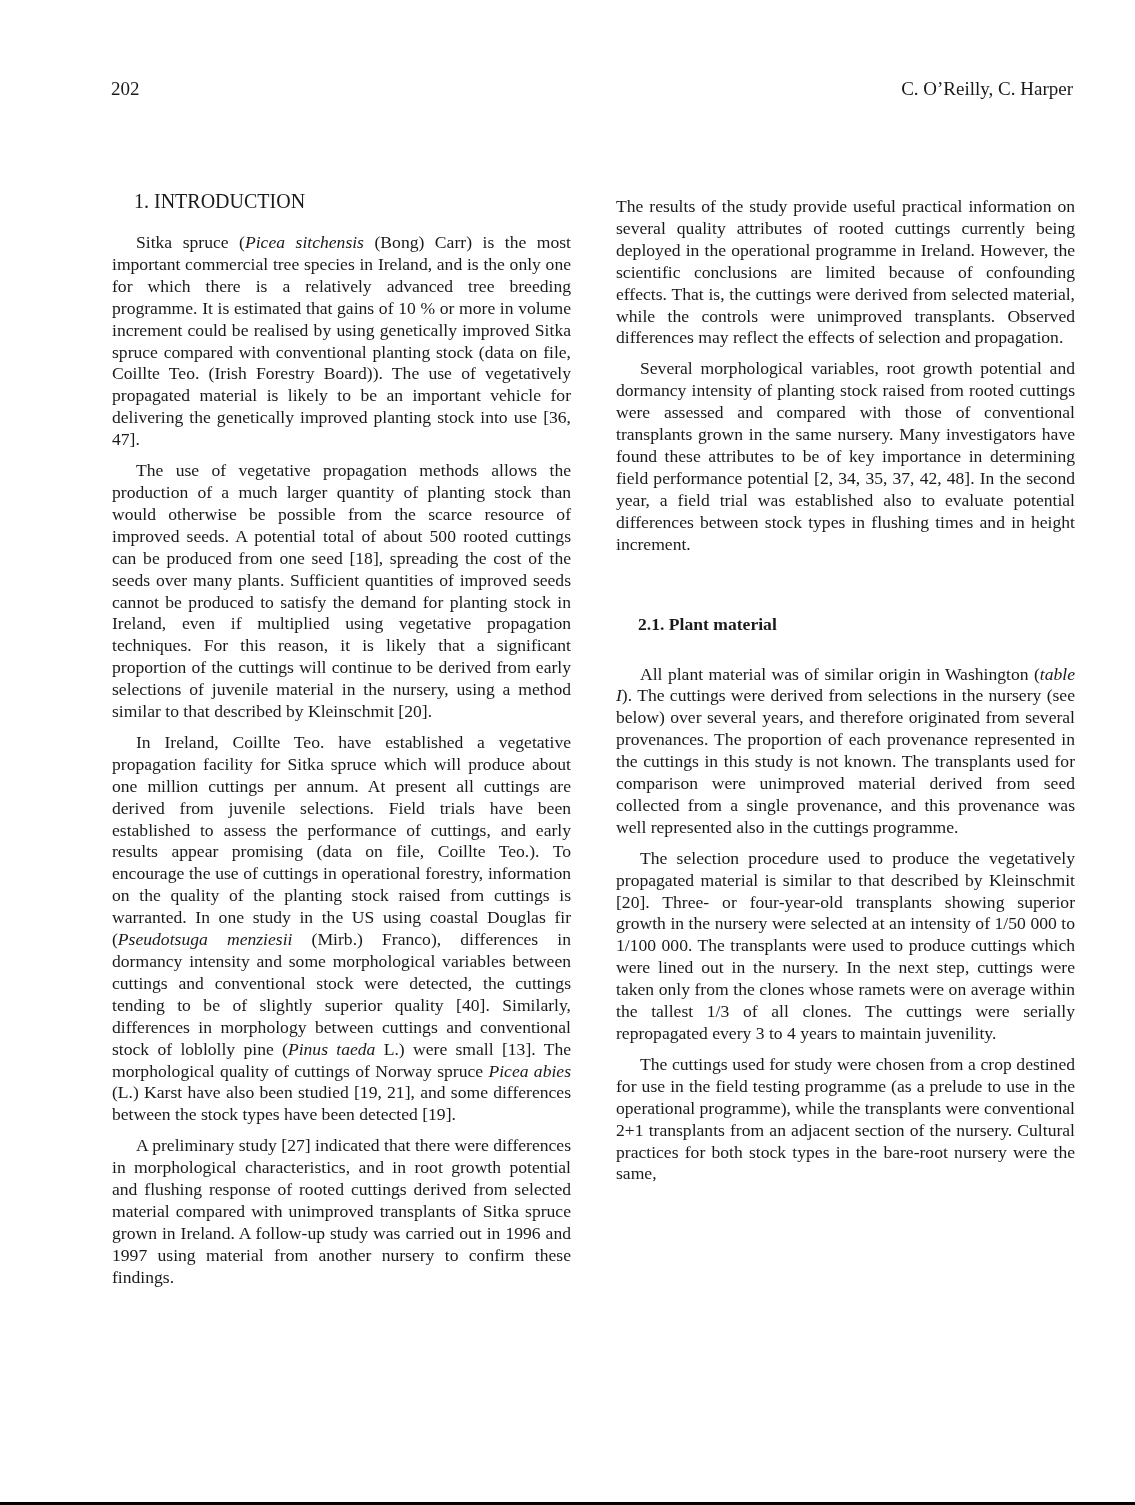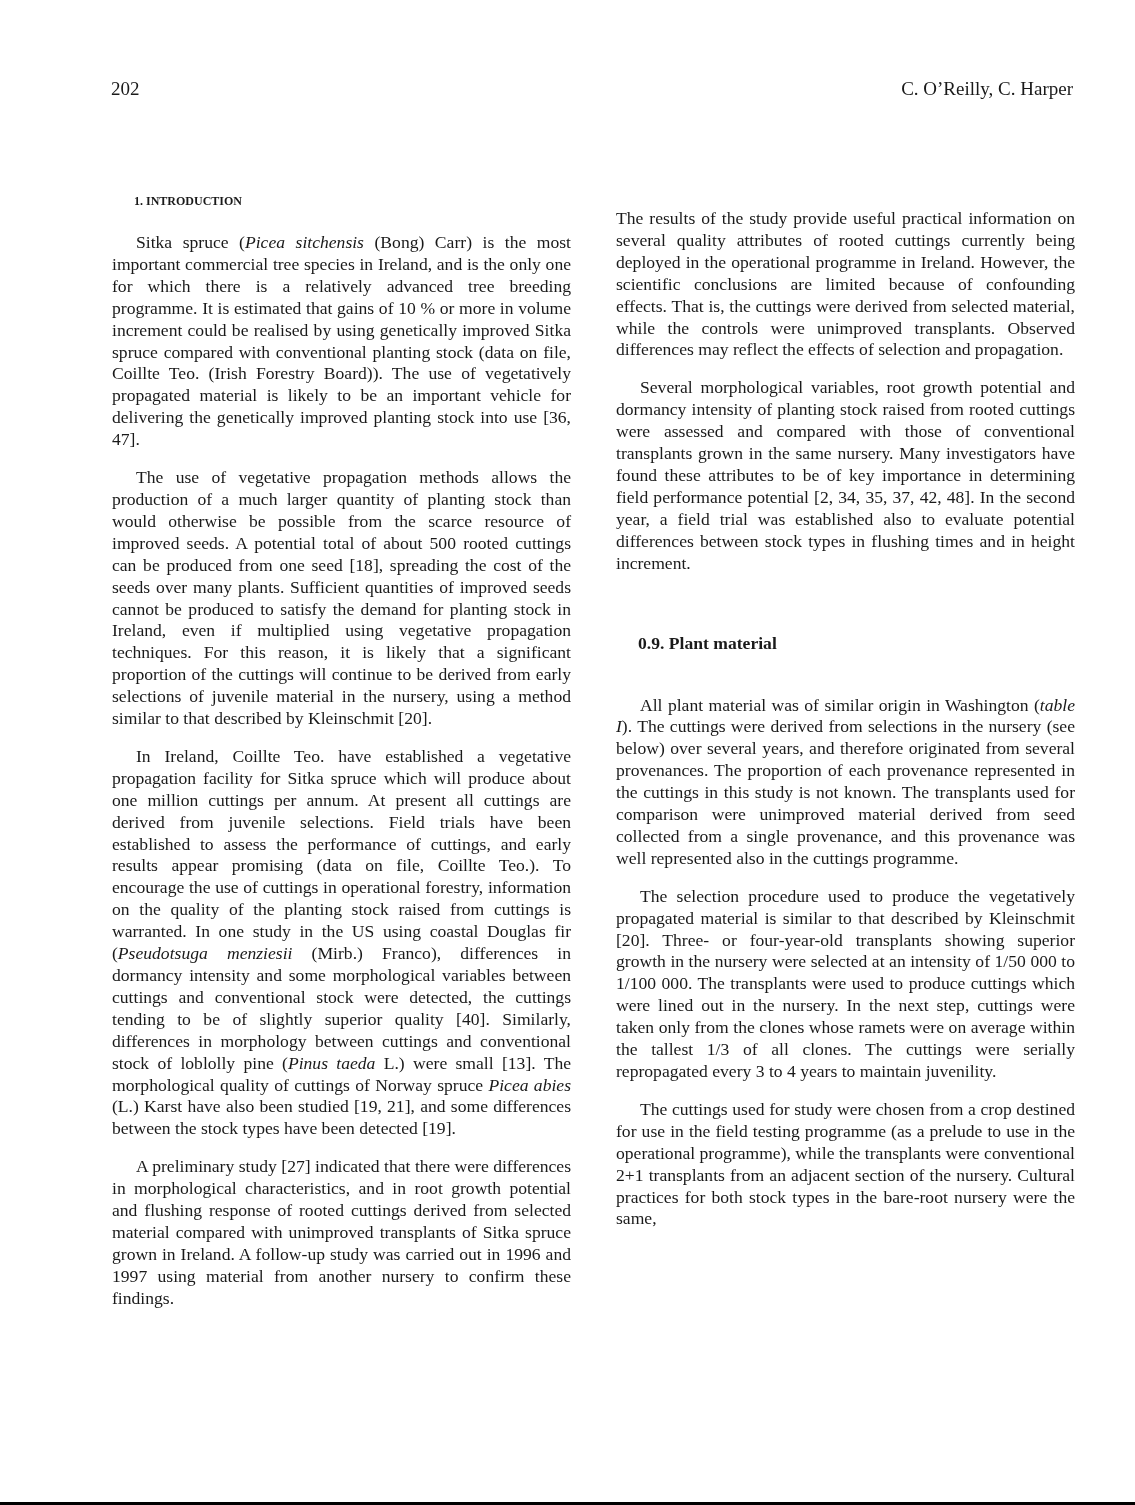--- a/index.html
+++ b/index.html
@@ -6,23 +6,23 @@
   body {
     width: 1135px; height: 1505px; position: relative; overflow: hidden;
     font-family: "Liberation Serif", "DejaVu Serif", serif; color: #1a1a1a;
   }
   .running-head { position: absolute; top: 78px; left: 0; width: 1135px; height: 30px; padding-left: 37px; }
   .page-number { position: absolute; left: 111px; top: 0; font-size: 19px; }
   .authors { position: absolute; left: 0; width: 1073px; top: 0; text-align: right; font-size: 19px; padding-left: 32px; box-sizing: border-box; }
   .column { position: absolute; top: 190px; width: 459px; font-size: 17.6px; line-height: 21.9px; text-align: justify; hyphens: none; }
   .col-left { left: 112px; }
   .col-right { left: 616px; top: 192px; }
-  .column p { margin: 16px 0 9px 0; text-indent: 24px; }
+  .column p { margin: 4px 0 9px 0; text-indent: 24px; }
   .column p.noindent { text-indent: 0; }
-  h2.section { font-size: 12px; font-weight: bold; margin: 0 0 21px 22px; line-height: 22px; }
+  h2.section { font-size: 20px; font-weight: normal; margin: 0 0 21px 22px; line-height: 22px; }
   h3.subsection { font-size: 17.6px; font-weight: bold; margin: 0 0 21px 22px; line-height: 22px; }
   .col-left h2.section { margin-bottom: 20px; }
   .gap-before-section { height: 48px; }
   .gap-after-sub { height: 4px; }
   i { font-style: italic; }
   .bottom-rule { position: absolute; left: 0; right: 0; bottom: 0; height: 3px; background: #000; }
 </style>
 </head>
 <body>
 
@@ -40,21 +40,21 @@
       <p><span>A preliminary study [27] indicated that there were differences in morphological characteristics, and in root growth potential and flushing response of rooted cuttings derived from selected material compared with unimproved transplants of Sitka spruce grown in Ireland. A follow-up study was carried out in 1996 and 1997 using material from another nursery to confirm these findings.</span></p>
     </div>
 </div>
 
 <div class="column col-right">
   <div>
       <p class="noindent"><span>The results of the study provide useful practical information on several quality attributes of rooted cuttings currently being deployed in the operational programme in Ireland. However, the scientific conclusions are limited because of confounding effects. That is, the cuttings were derived from selected material, while the controls were unimproved transplants. Observed differences may reflect the effects of selection and propagation.</span></p>
       <p><span>Several morphological variables, root growth potential and dormancy intensity of planting stock raised from rooted cuttings were assessed and compared with those of conventional transplants grown in the same nursery. Many investigators have found these attributes to be of key importance in determining field performance potential [2, 34, 35, 37, 42, 48]. In the second year, a field trial was established also to evaluate potential differences between stock types in flushing times and in height increment.</span></p>
     </div>
   <div class="gap-before-section"></div>
-  <h3 class="subsection">0.9. Plant material</h3>
+  <h3 class="subsection">2.1. Plant material</h3>
   <div class="gap-after-sub"></div>
   <div>
       <p><span>All plant material was of similar origin in Washington (</span><i>table I</i><span>). The cuttings were derived from selections in the nursery (see below) over several years, and therefore originated from several provenances. The proportion of each provenance represented in the cuttings in this study is not known. The transplants used for comparison were unimproved material derived from seed collected from a single provenance, and this provenance was well represented also in the cuttings programme.</span></p>
       <p><span>The selection procedure used to produce the vegetatively propagated material is similar to that described by Kleinschmit [20]. Three- or four-year-old transplants showing superior growth in the nursery were selected at an intensity of 1/50 000 to 1/100 000. The transplants were used to produce cuttings which were lined out in the nursery. In the next step, cuttings were taken only from the clones whose ramets were on average within the tallest 1/3 of all clones. The cuttings were serially repropagated every 3 to 4 years to maintain juvenility.</span></p>
       <p><span>The cuttings used for study were chosen from a crop destined for use in the field testing programme (as a prelude to use in the operational programme), while the transplants were conventional 2+1 transplants from an adjacent section of the nursery. Cultural practices for both stock types in the bare-root nursery were the same,</span></p>
     </div>
 </div>
 
 <div class="bottom-rule"></div>
 

